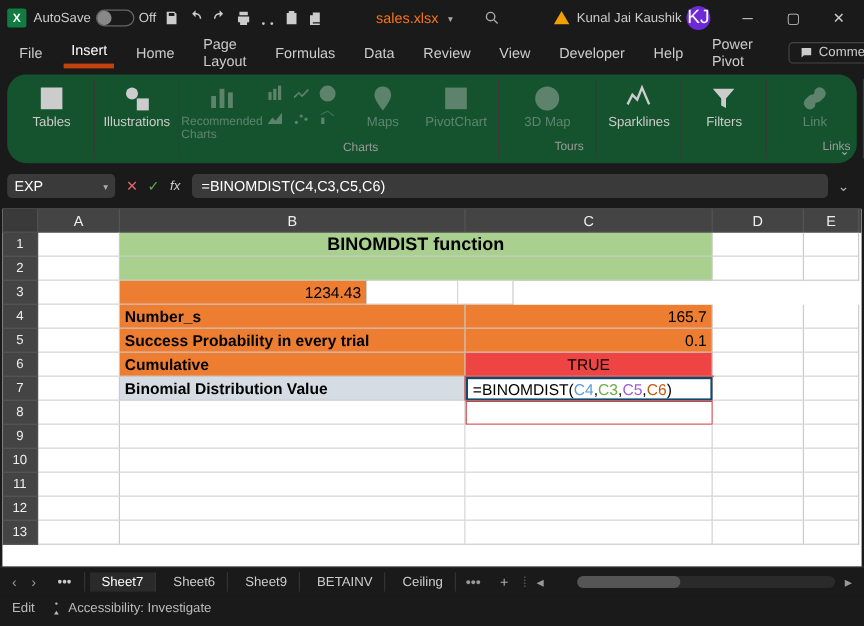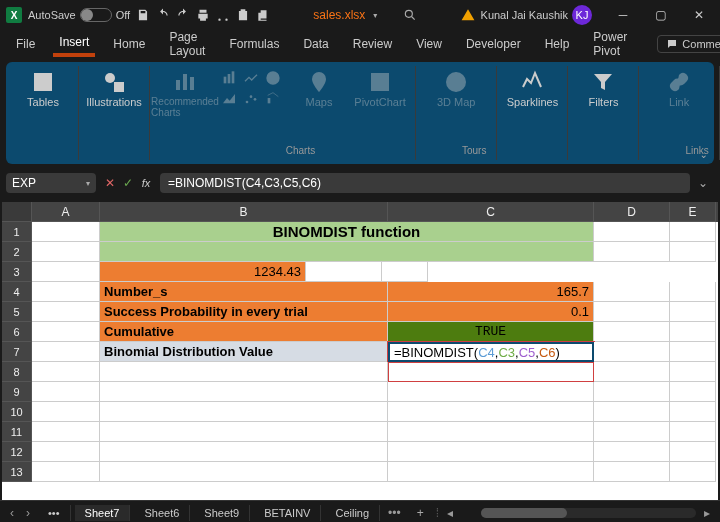--- a/index.html
+++ b/index.html
@@ -8,30 +8,30 @@
   .app-icon { width: 16px; height: 16px; background: #107c41; border-radius: 2px; display:flex;align-items:center;justify-content:center;color:#fff;font-size:10px;font-weight:bold; }
   .autosave { display: flex; align-items: center; gap: 4px; font-size: 11px; }
   .toggle { width: 32px; height: 14px; border: 1px solid #666; border-radius: 8px; position: relative; }
   .toggle::after { content: ''; width: 12px; height: 12px; background: #888; border-radius: 50%; position: absolute; left: 0; top: 0; }
   .qat-icon { width: 14px; height: 14px; fill: #ccc; cursor: pointer; }
   .titlebar-center { flex: 1; display: flex; justify-content: center; align-items: center; gap: 6px; }
   .search-icon { width: 14px; height: 14px; fill: #aaa; }
   .filename { font-size: 12px; color: #f97316; }
   .warn-icon { width: 14px; height: 14px; fill: #f0a000; }
   .user { font-size: 11px; color: #ccc; display:flex; align-items:center; gap:4px;}
-  .user-badge { width: 20px; height: 20px; background: #6d28d9; border-radius: 50%; display:flex;align-items:center;justify-content:center;font-size:11px;color:#fff; }
+  .user-badge { width: 20px; height: 20px; background: #6d28d9; border-radius: 50%; display:flex;align-items:center;justify-content:center;font-size:16px;color:#fff; }
   .win-controls { display: flex; gap: 8px; margin-left: 10px; }
   .win-btn { width: 30px; height: 24px; display: flex; align-items: center; justify-content: center; color: #ccc; cursor: pointer; }
   .ribbon-tabs { height: 28px; display: flex; align-items: center; padding: 0 10px; gap: 12px; font-size: 12px; }
   .tab { padding: 4px 6px; cursor: pointer; color: #ccc; }
   .tab.active { border-bottom: 4px solid #c2410c; color: #fff; }
   .tab.file { background: transparent; }
   .tab-spacer { flex: 1; }
   .comments-btn { display:flex;align-items:center;gap:4px;border:1px solid #444;border-radius:4px;padding:2px 8px;font-size:11px; }
-  .ribbon { height: 102px; background: #0c4a6e; border-radius: 6px; margin: 4px 6px 0; display: flex; align-items: stretch; padding: 4px 2px; gap: 0; position:relative;}
+  .ribbon { height: 74px; background: #14532d; border-radius: 16px; margin: 4px 6px 0; display: flex; align-items: stretch; padding: 4px 2px; gap: 0; position:relative;}
   .ribbon-group { display: flex; flex-direction: column; align-items: center; justify-content: space-between; padding: 4px 10px; border-right: 1px solid #3a3a3a; }
   .ribbon-group:last-child { border-right: none; }
   .group-icons { display: flex; gap: 11px; align-items:flex-start; }
   .big-btn { display: flex; flex-direction: column; align-items: center; gap: 2px; cursor: pointer; font-size: 11px; width: 50px; }
   .big-btn.disabled { opacity: 0.4; cursor: default; }
   .big-icon { width: 24px; height: 24px; fill: #ccc; }
   .group-label { font-size: 10px; color: #999; margin-left: 36px; }
   .ribbon-chevron { position:absolute; right:6px; bottom:4px; color:#aaa; font-size:10px;}
   .formula-row { height: 26px; display: flex; align-items: center; margin: 6px 6px 0; gap: 2px; }
   .name-box { width: 90px; background: #3a3a3a; border-radius: 4px; padding: 3px 6px; font-size: 12px; color: #fff; display:flex;align-items:center;justify-content:space-between;}
@@ -45,21 +45,21 @@
   .ch { border-right: 1px solid #555; border-bottom: 1px solid #555; display:flex;align-items:center;justify-content:center; }
   .ch-A{width:68px;} .ch-B{width:288px;} .ch-C{width:206px;} .ch-D{width:76px;} .ch-E{width:46px;}
   .rows { }
   .row { display: flex; height: 20px; }
   .rh { width: 30px; background: #444; color: #eee; font-size: 11px; display:flex;align-items:center;justify-content:center; border-right:1px solid #555;border-bottom:1px solid #555;}
   .cell { border-right: 1px solid #ccc; border-bottom: 1px solid #ccc; font-size: 13px; padding: 0 4px; display:flex;align-items:center; color:#000; background:#fff;}
   .c-A{width:68px;} .c-B{width:288px;} .c-C{width:206px;} .c-D{width:76px;} .c-E{width:46px;}
   .hdr-merge { background: #a9d08e; font-weight: bold; font-size: 15px; justify-content:center; }
   .orange { background: #ed7d31; font-weight: bold; }
   .orange-r { background: #ed7d31; justify-content:flex-end; }
-  .orange-c { background: #4d7c0f; justify-content:center;font-family:Liberation Mono, monospace; }
+  .orange-c { background: #ef4444; justify-content:center; }
   .blue-l { background: #d6dce4; font-weight: bold; }
   .blue-r { background: #fff; border: 2px solid #0c4a6e; outline:1px solid #d04040; }
   .red-box { border: 1px solid #d04040; }
   .sheet-tabs { height: 24px; display: flex; align-items: center; padding: 0 6px; gap: 4px; background:#1a1a1a;border-top:1px solid #333;}
   .nav-arrow { color:#999; padding:0 4px; cursor:pointer;}
   .sheet-tab { padding: 2px 10px; font-size: 11px; color: #ccc; border-right:1px solid #333; cursor:pointer;}
   .sheet-tab.active { background: #2a2a2a; color: #fff; }
   .plus-tab { padding: 0 8px; cursor:pointer; color:#aaa;}
   .scroll-track { flex: 1; height: 10px; background: #2a2a2a; margin-left: 20px; border-radius: 5px; position: relative; }
   .scroll-thumb { width: 40%; height: 100%; background: #555; border-radius: 5px; }

